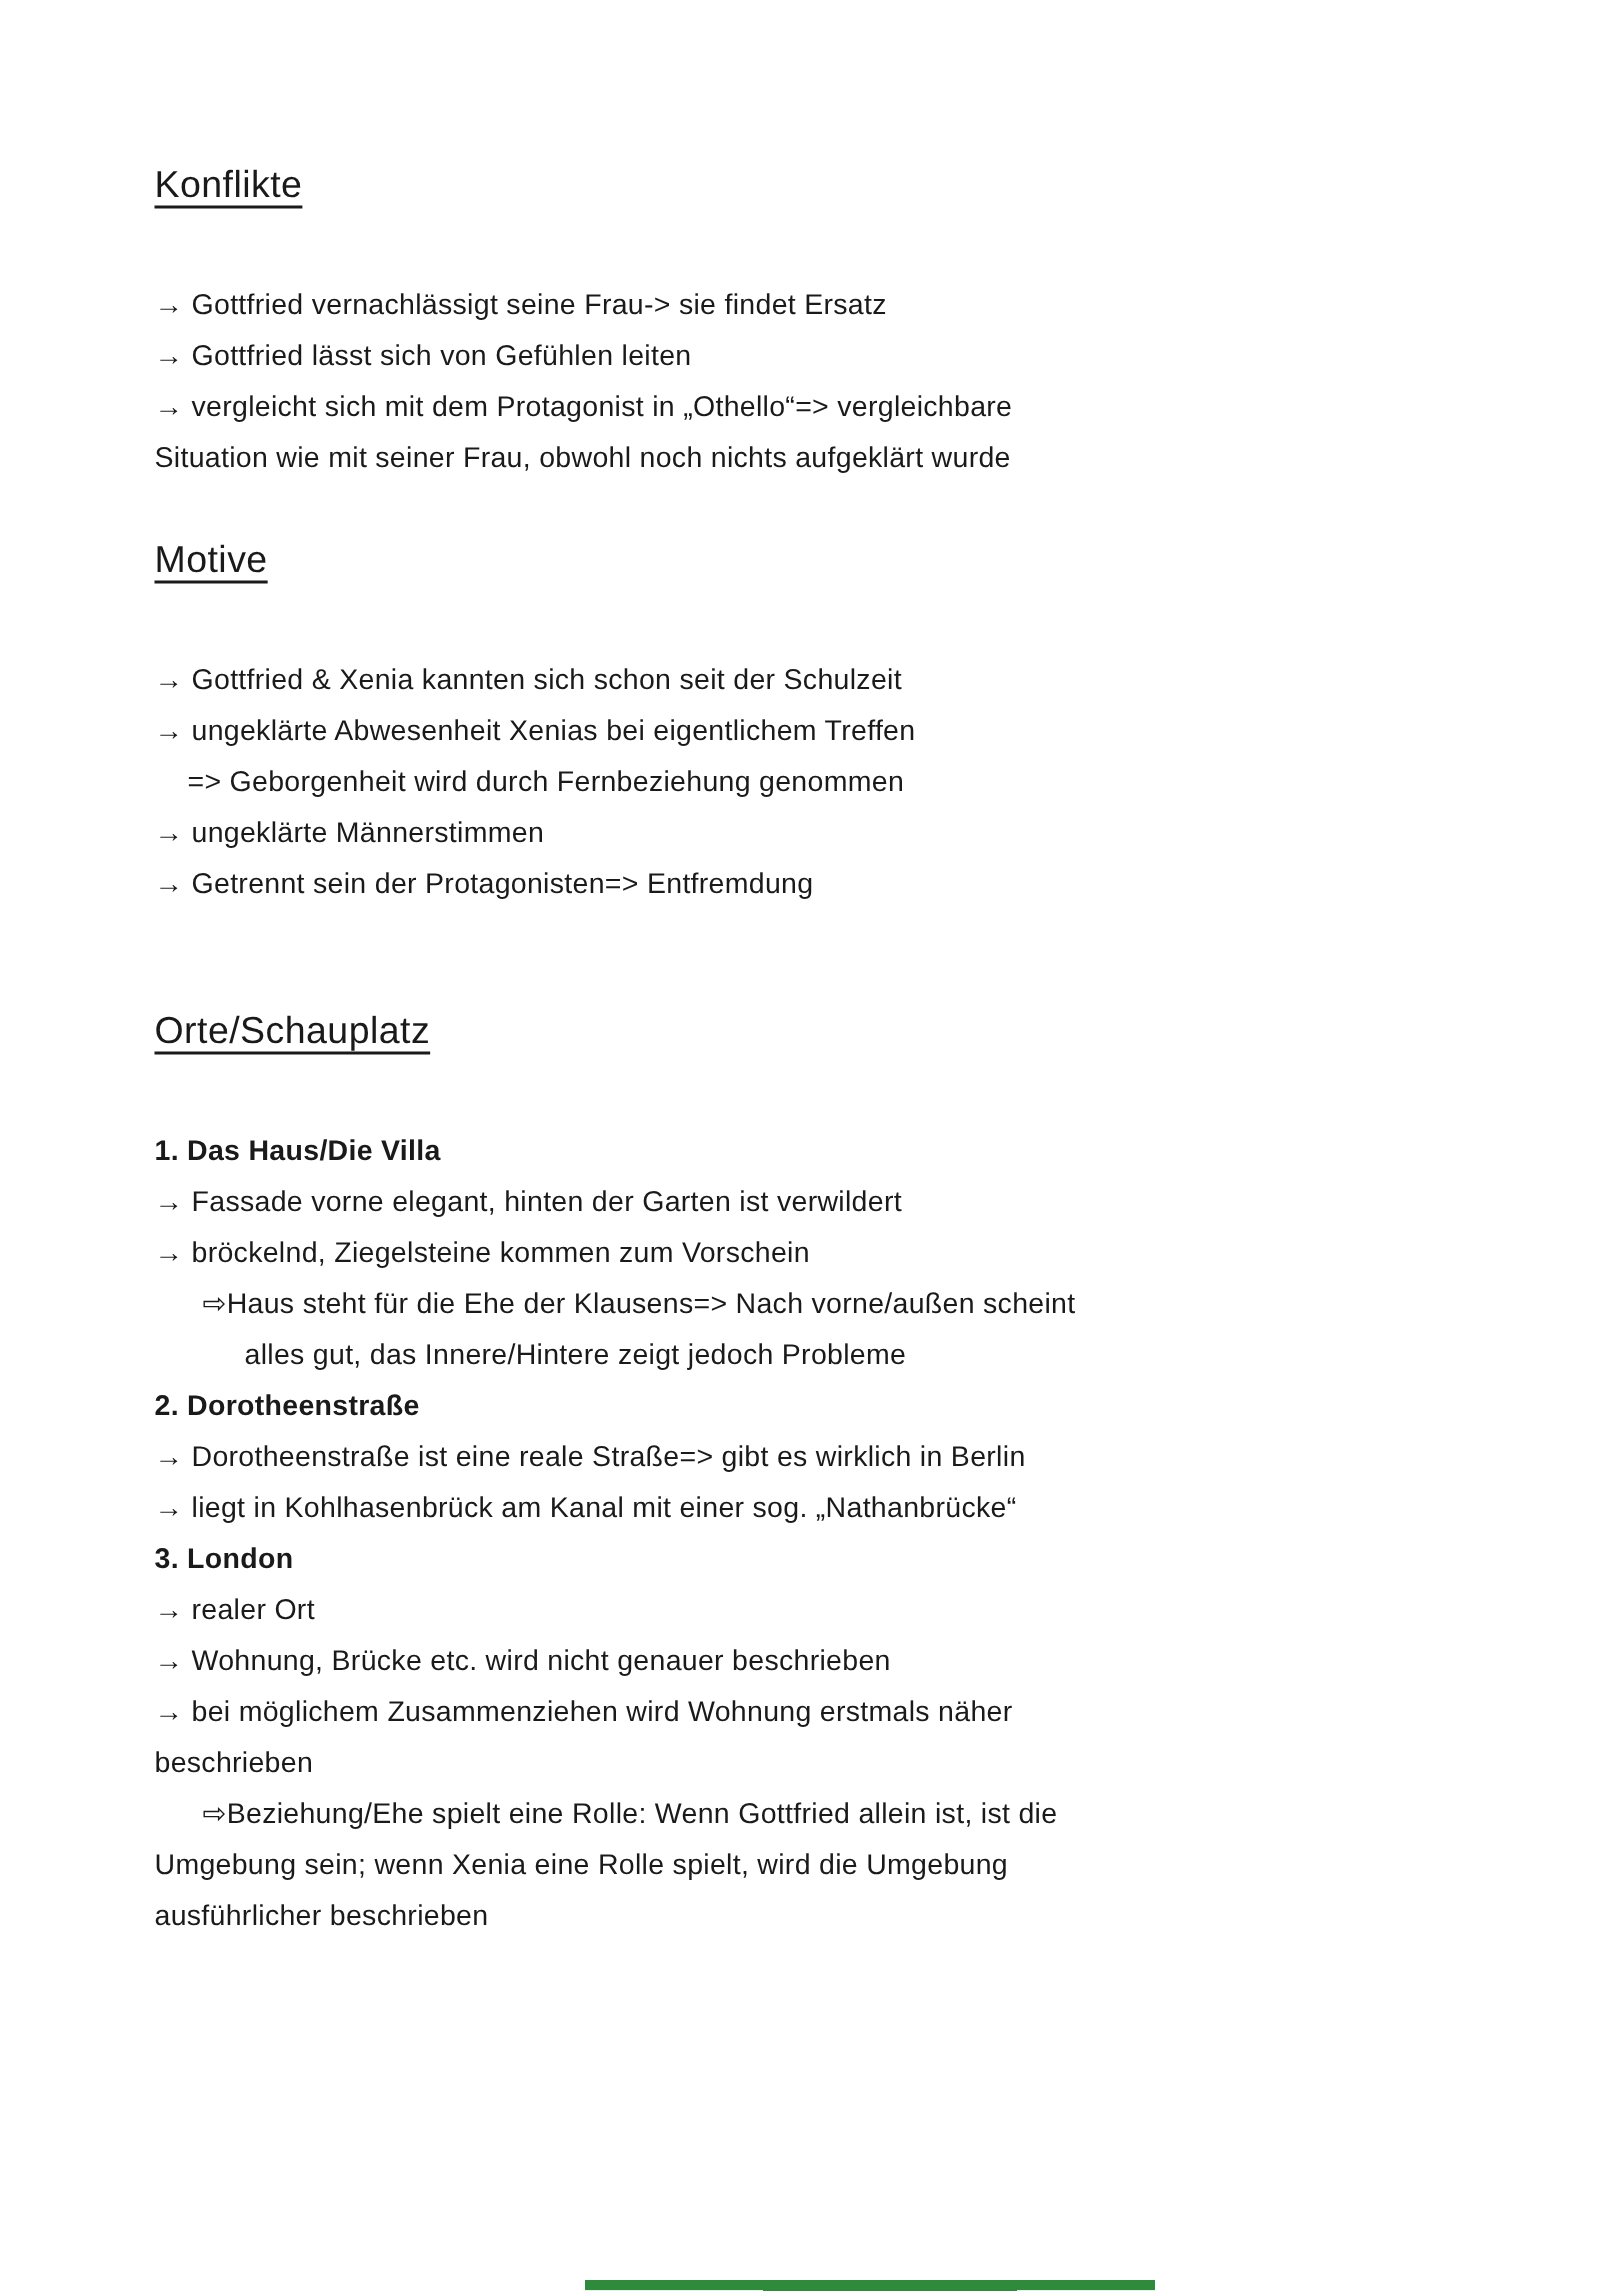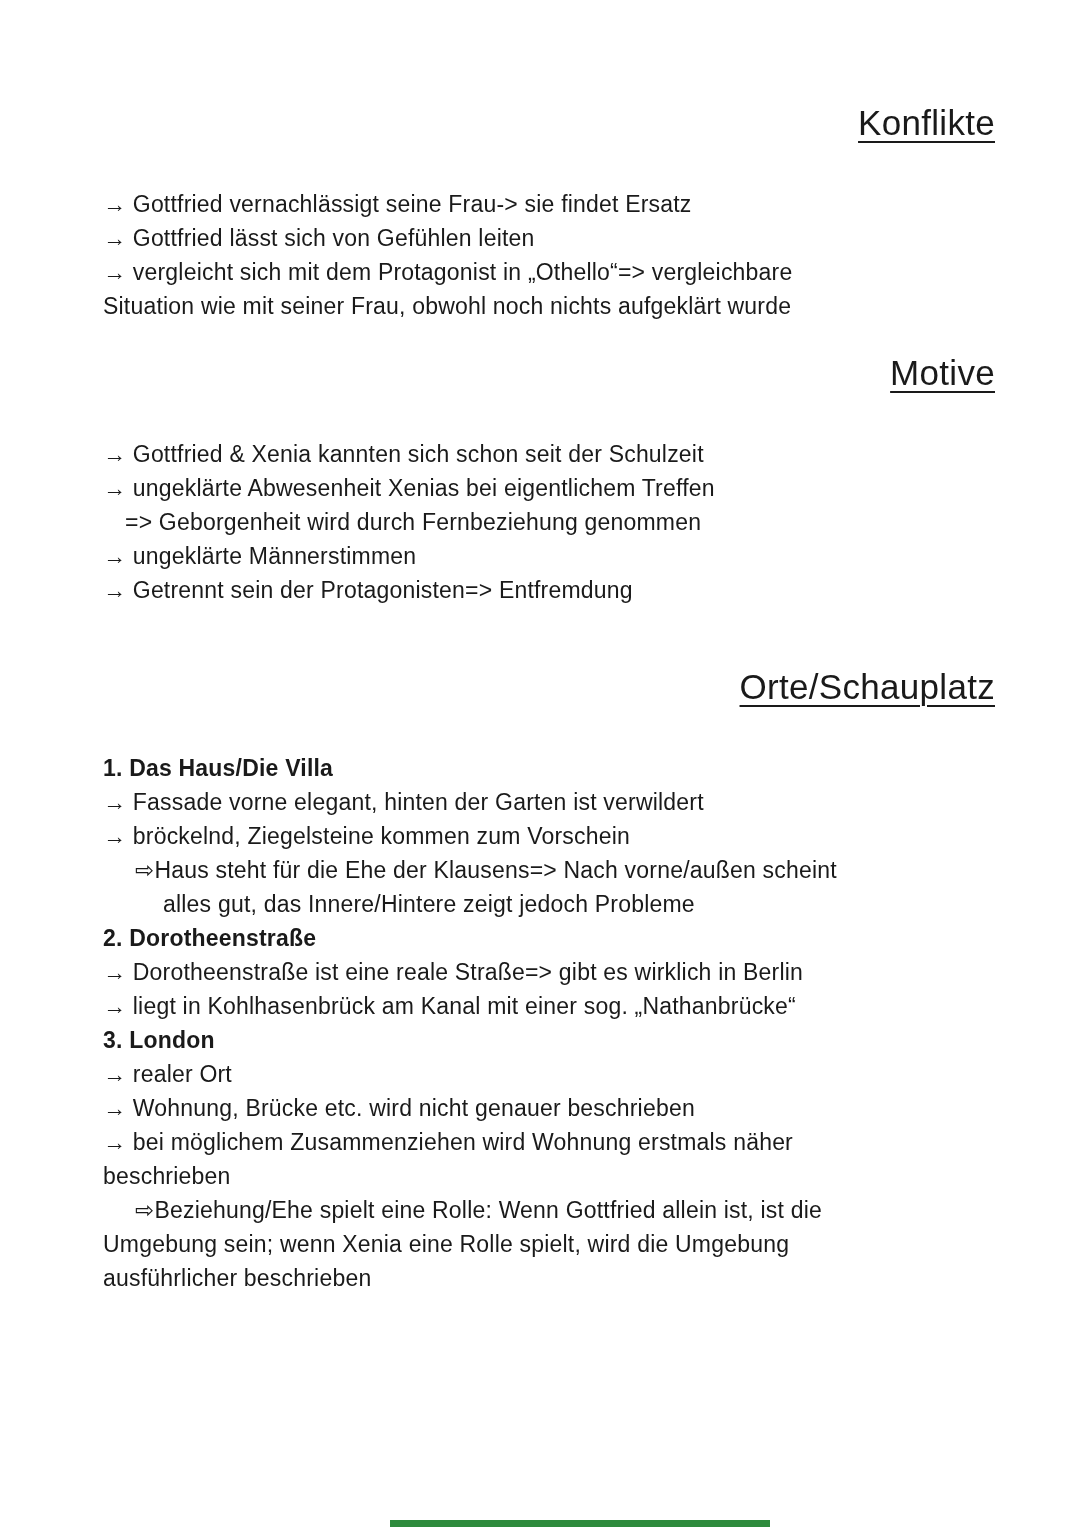--- a/index.html
+++ b/index.html
@@ -14,35 +14,35 @@
     width: 1080px;
     height: 1527px;
     background: #ffffff;
     color: #1a1a1a;
     overflow: hidden;
   }
   .content {
     padding: 105px 85px 0 103px;
   }
   .section-title {
-    font-size: 35px;
+    font-size: 25px;
     font-weight: 400;
     line-height: 36px;
-    text-align: right;
+    text-align: left;
     text-decoration: underline;
     text-decoration-thickness: 1.5px;
     text-underline-offset: 6px;
     margin-bottom: 46px;
     letter-spacing: 0.3px;
   }
   .section { margin-top: 0; }
   .section.sec-motive { margin-top: 32px; }
   .section.sec-orte { margin-top: 62px; }
   .line {
-    font-size: 23px;
+    font-size: 19px;
     line-height: 34px;
     white-space: nowrap;
     letter-spacing: 0.2px;
   }
   .l22 { padding-left: 22px; }
   .l32 { padding-left: 32px; }
   .l60 { padding-left: 60px; }
   .numbered {
     font-weight: 700;
   }

